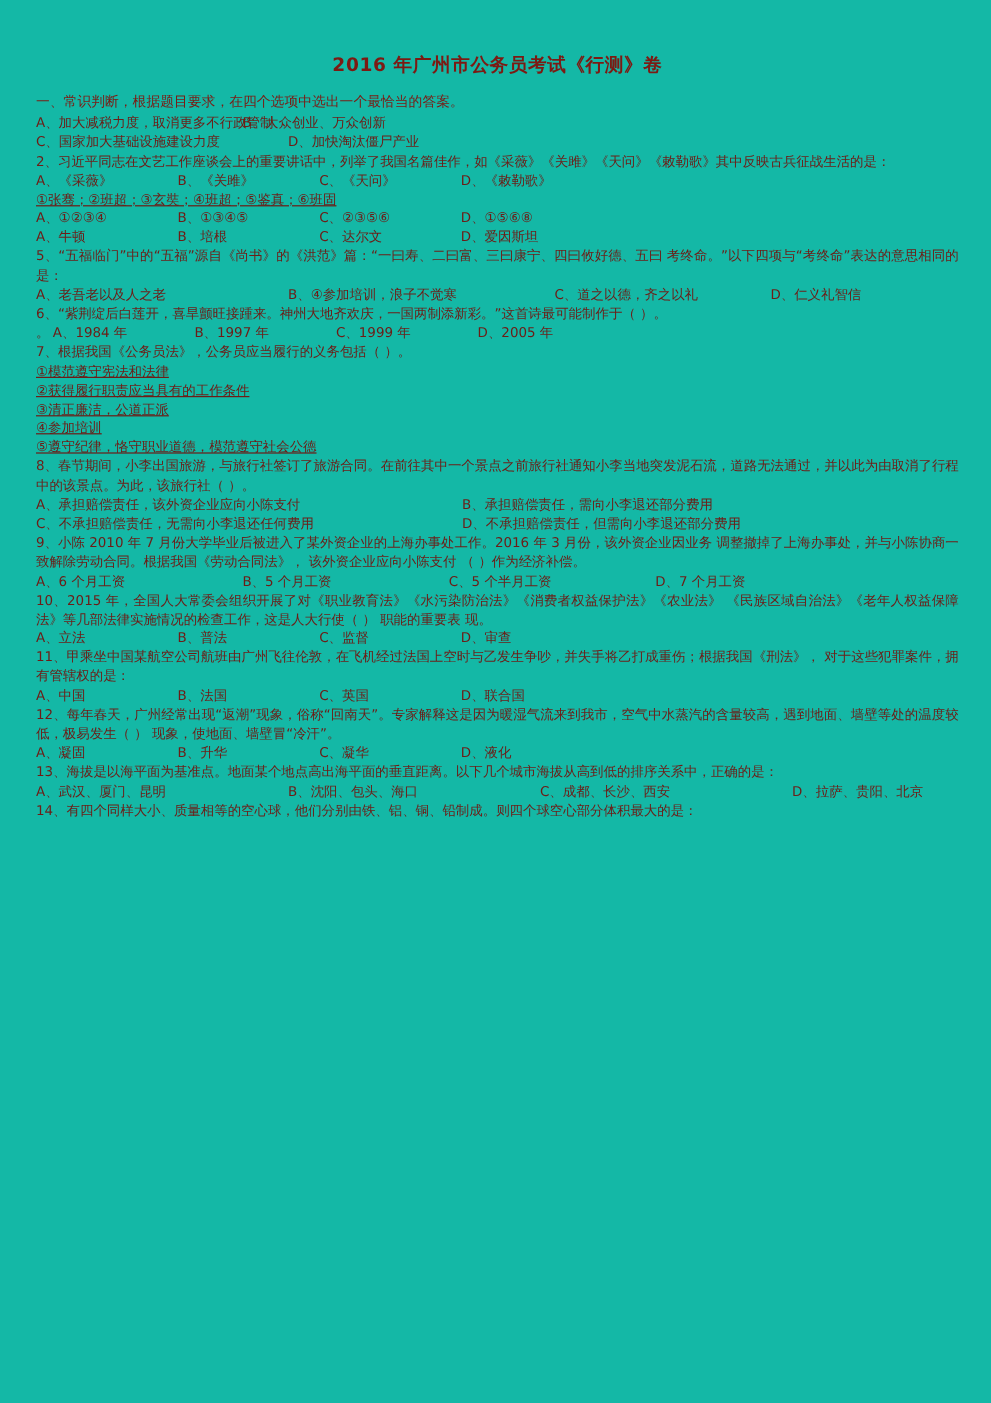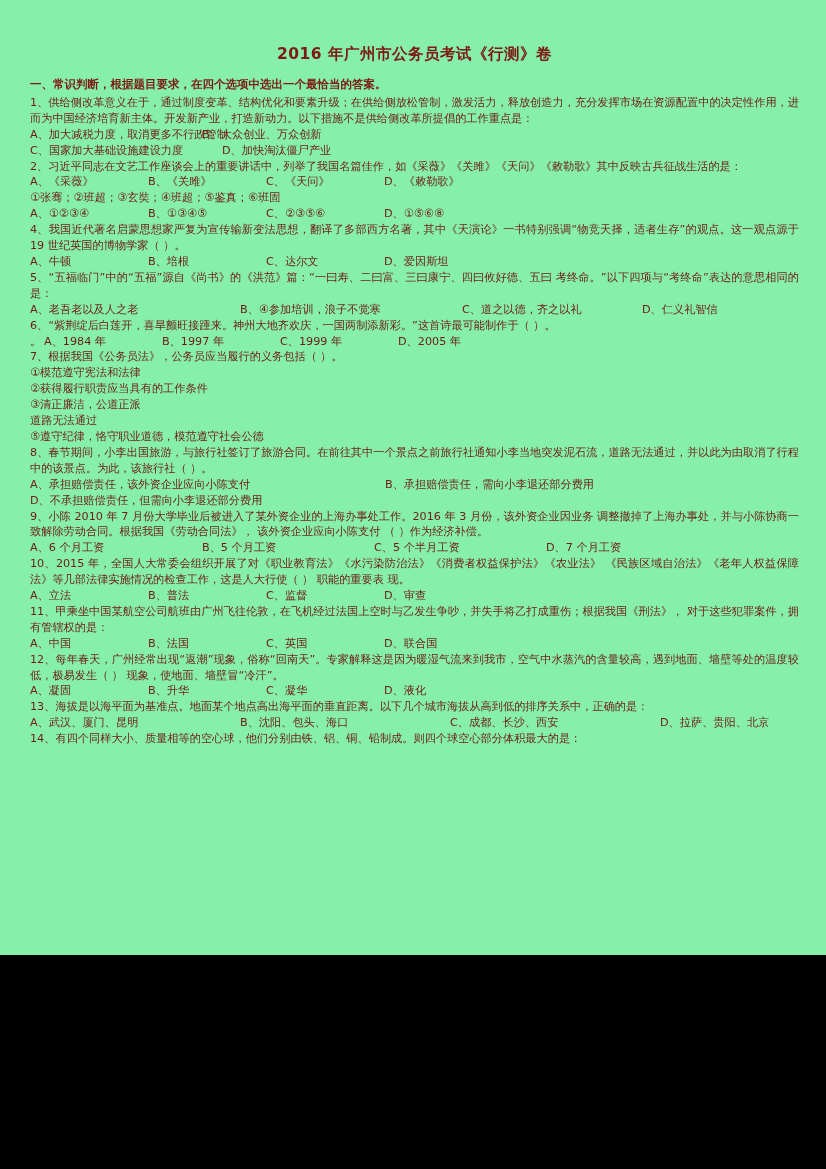--- a/index.html
+++ b/index.html
@@ -10,37 +10,37 @@
   body {
     width: 826px;
     height: 1169px;
     font-family: "DejaVu Sans", "Liberation Sans", sans-serif;
     color: #1b1b1b;
     overflow: hidden;
   }
   .page {
     position: relative;
     width: 826px;
-    height: 955px;
-    background: #86efac;
+    height: 1169px;
+    background: #14b8a6;
     box-sizing: border-box;
     padding: 44px 27px 0 30px;
   }
   .doc-title {
     text-align: center;
     font-size: 15.5px;
     font-weight: bold;
     color: #7c1a13;
     letter-spacing: 0.5px;
     margin: 0 0 10px 0;
     line-height: 1.4;
   }
   .section-head {
     font-size: 11.5px;
-    font-weight: bold;
+    font-weight: normal;
     color: #7c1a13;
     margin: 0 0 2px 0;
     line-height: 1.5;
   }
   .q {
     font-size: 11.2px;
     color: #6d1c16;
     line-height: 1.42;
     margin: 0;
     text-align: justify;
@@ -50,20 +50,21 @@
     color: #6d1c16;
     line-height: 1.42;
     margin: 0;
     white-space: pre;
   }
   .sub {
     font-size: 11.2px;
     color: #6d1c16;
     line-height: 1.42;
     margin: 0;
+    text-decoration: underline;
   }
   .opt-row {
     display: flex;
   }
   .opt-row > span {
     display: inline-block;
   }
   .w1 { width: 172px; }
   .w2 { width: 210px; }
   .w3 { width: 180px; margin-left: 12px; }
@@ -71,47 +72,45 @@
 </style>
 </head>
 <body>
 
 <div class="page">
 
   <div class="doc-title">2016 年广州市公务员考试《行测》卷</div>
 
   <div class="section-head">一、常识判断，根据题目要求，在四个选项中选出一个最恰当的答案。</div>
 
-  <div class="q"><span>1、</span><span>供给侧改革意义在于，通过制度变革、结构优化和要素升级；在供给侧放松管制，激发活力，释放创造力，充分发挥市场在资源配置中的决定性作用，进而为中国经济培育新主体。开发新产业，打造新动力。以下措施不是供给侧改革所提倡的工作重点是：</span></div>
   <div class="opt-row">
     <span class="opts w1">A、加大减税力度，取消更多不行政管制</span>
     <span class="opts">B、大众创业、万众创新</span>
   </div>
   <div class="opt-row">
     <span class="opts w1">C、国家加大基础设施建设力度</span>
-    <span class="opts" style="margin-left:20px">D、加快淘汰僵尸产业</span>
+    <span class="opts" style="margin-left:38px">D、加快淘汰僵尸产业</span>
   </div>
 
   <div class="q"><span>2、</span><span>习近平同志在文艺工作座谈会上的重要讲话中，列举了我国名篇佳作，如《采薇》《关雎》《天问》《敕勒歌》其中反映古兵征战生活的是：</span></div>
   <div class="opt-row">
     <span class="opts w4">A、《采薇》</span>
     <span class="opts w4">B、《关雎》</span>
     <span class="opts w4">C、《天问》</span>
     <span class="opts">D、《敕勒歌》</span>
   </div>
 
   <div class="sub">①张骞；②班超；③玄奘；④班超；⑤鉴真；⑥班固</div>
   <div class="opt-row">
     <span class="opts w4">A、①②③④</span>
     <span class="opts w4">B、①③④⑤</span>
     <span class="opts w4">C、②③⑤⑥</span>
     <span class="opts">D、①⑤⑥⑧</span>
   </div>
 
-  <div class="q"><span>4、</span><span>我国近代著名启蒙思想家严复为宣传输新变法思想，翻译了多部西方名著，其中《天演论》一书特别强调“物竞天择，适者生存”的观点。这一观点源于 19 世纪英国的博物学家（ ）。</span></div>
   <div class="opt-row">
     <span class="opts w4">A、牛顿</span>
     <span class="opts w4">B、培根</span>
     <span class="opts w4">C、达尔文</span>
     <span class="opts">D、爱因斯坦</span>
   </div>
 
   <div class="q"><span>5、</span><span>“五福临门”中的“五福”源自《尚书》的《洪范》篇：“一曰寿、二曰富、三曰康宁、四曰攸好德、五曰 考终命。”以下四项与“考终命”表达的意思相同的是：</span></div>
   <div class="opt-row">
     <span class="opts w2">A、老吾老以及人之老</span>
@@ -126,29 +125,30 @@
     <span class="opts w4">A、1984 年</span>
     <span class="opts w4">B、1997 年</span>
     <span class="opts w4">C、1999 年</span>
     <span class="opts">D、2005 年</span>
   </div>
 
   <div class="q"><span>7、</span><span>根据我国《公务员法》，公务员应当履行的义务包括（       ）。</span></div>
   <div class="sub">①模范遵守宪法和法律</div>
   <div class="sub">②获得履行职责应当具有的工作条件</div>
   <div class="sub">③清正廉洁，公道正派</div>
-  <div class="sub">道路无法通过</div>
+  <div class="sub">④参加培训</div>
   <div class="sub">⑤遵守纪律，恪守职业道德，模范遵守社会公德</div>
 
   <div class="q"><span>8、</span><span>春节期间，小李出国旅游，与旅行社签订了旅游合同。在前往其中一个景点之前旅行社通知小李当地突发泥石流，道路无法通过，并以此为由取消了行程中的该景点。为此，该旅行社（ ）。</span></div>
   <div class="opt-row">
     <span class="opts" style="width:355px">A、承担赔偿责任，该外资企业应向小陈支付</span>
     <span class="opts">B、承担赔偿责任，需向小李退还部分费用</span>
   </div>
   <div class="opt-row">
+    <span class="opts" style="width:355px">C、不承担赔偿责任，无需向小李退还任何费用</span>
     <span class="opts">D、不承担赔偿责任，但需向小李退还部分费用</span>
   </div>
 
   <div class="q"><span>9、</span><span>小陈 2010 年 7 月份大学毕业后被进入了某外资企业的上海办事处工作。2016 年 3 月份，该外资企业因业务 调整撤掉了上海办事处，并与小陈协商一致解除劳动合同。根据我国《劳动合同法》， 该外资企业应向小陈支付 （ ）作为经济补偿。</span></div>
   <div class="opt-row">
     <span class="opts w1">A、6 个月工资</span>
     <span class="opts w1">B、5 个月工资</span>
     <span class="opts w1">C、5 个半月工资</span>
     <span class="opts">D、7 个月工资</span>
   </div>

